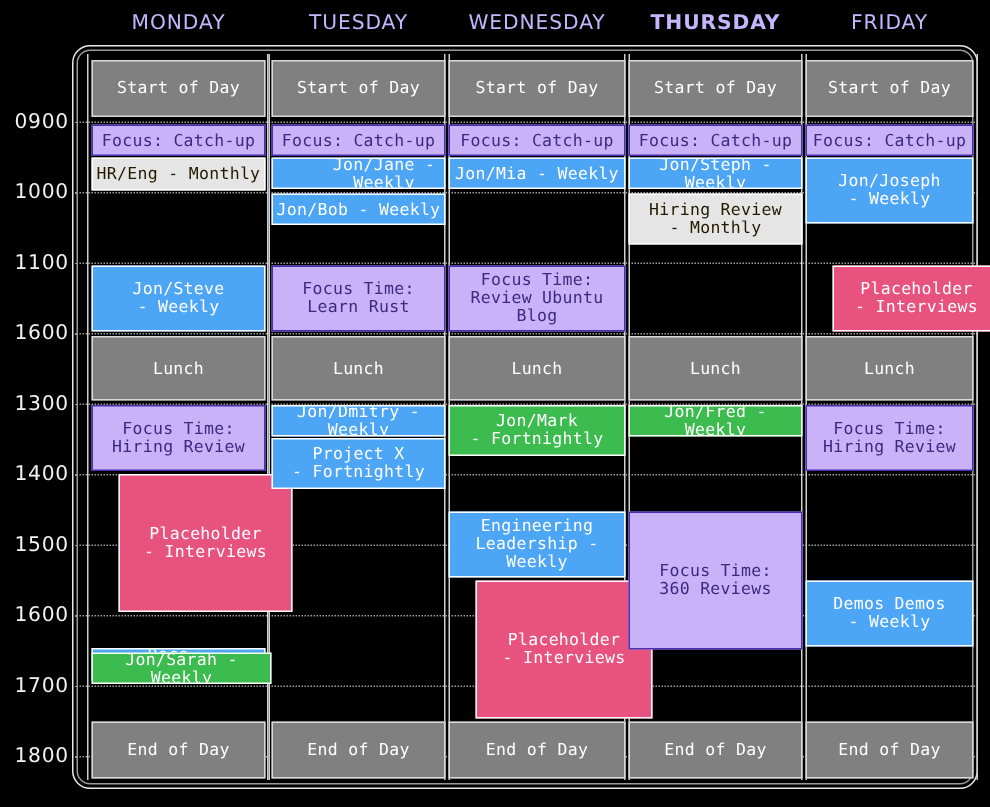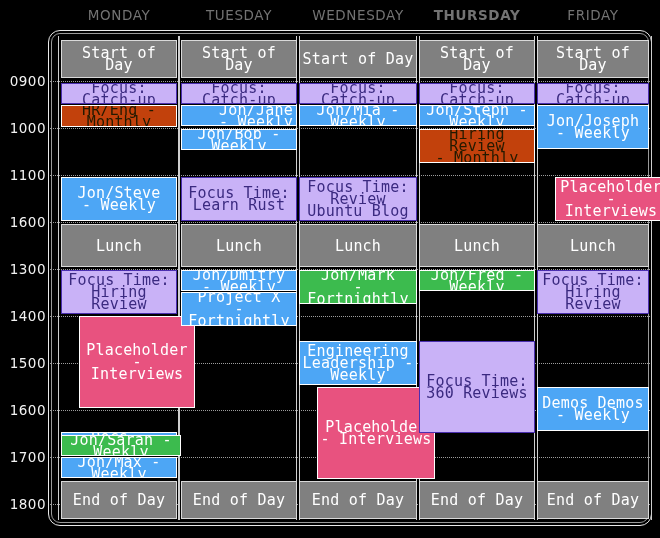--- a/index.html
+++ b/index.html
@@ -28,21 +28,21 @@
     top: 0;
     width: 660px;
     height: 28px;
   }
   .day-header {
     position: absolute;
     top: 5px;
     height: 20px;
     line-height: 20px;
     text-align: center;
-    color: #737373;
+    color: #c4b5fd;
     font-family: "DejaVu Sans", "Liberation Sans", sans-serif;
     font-size: 13.5px;
     letter-spacing: 0.6px;
     white-space: nowrap;
   }
 
   
   .time-axis {
     position: absolute;
     left: 0;
@@ -111,34 +111,34 @@
   .event {
     position: absolute;
     box-sizing: border-box;
     border: 1.5px solid #d8d8d8;
     display: flex;
     align-items: center;
     justify-content: center;
     text-align: center;
     overflow: hidden;
     font-family: "DejaVu Sans Mono", "Liberation Mono", monospace;
-    font-size: 15px;
+    font-size: 11px;
     line-height: 12px;
     letter-spacing: 0.2px;
     padding: 0 2px;
   }
   .event .ev-text {
     white-space: pre-line;
     width: 100%;
   }
 
   .ev-grey   { background: #808080; color: #ffffff; border-color: #d9d9d9; }
   .ev-purple { background: #c9b2f7; color: #3b2a80; border-color: #4b2fb0; }
   .ev-blue   { background: #4da6f5; color: #ffffff; border-color: #ffffff; }
-  .ev-yellow { background: #c2410c; color: #241a00; border-color: #ffffff; }
+  .ev-yellow { background: #e5e5e5; color: #241a00; border-color: #ffffff; }
   .ev-pink   { background: #e8527f; color: #ffffff; border-color: #ffffff; margin-left: 18px; }
   .ev-green  { background: #3cbb4e; color: #ffffff; border-color: #ffffff; }
 </style>
 </head>
 <body>
 
 <div id="calendar-root">
 
   <div class="day-headers">
       <div class="day-header" style="left: 58px; width: 122px;">MONDAY</div>
@@ -208,23 +208,20 @@
     <div class="event ev-pink" style="left: 61px; width: 116px; top: 316px; height: 92px;">
       <span class="ev-text">Placeholder
 - Interviews</span>
     </div>
     <div class="event ev-blue" style="left: 61px; width: 116px; top: 432px; height: 21px;">
       <span class="ev-text">Docs - Fortnigtly</span>
     </div>
     <div class="event ev-green" style="left: 61px; width: 120px; top: 435px; height: 21px;">
       <span class="ev-text">Jon/Sarah - Weekly</span>
     </div>
-    <div class="event ev-blue" style="left: 61px; width: 116px; top: 457px; height: 21px;">
-      <span class="ev-text">Jon/Max - Weekly</span>
-    </div>
     <div class="event ev-grey" style="left: 61px; width: 116px; top: 481px; height: 38px;">
       <span class="ev-text">End of Day</span>
     </div>
     <div class="event ev-grey" style="left: 181px; width: 116px; top: 40px; height: 38px;">
       <span class="ev-text">Start of Day</span>
     </div>
     <div class="event ev-purple" style="left: 181px; width: 116px; top: 83px; height: 21px;">
       <span class="ev-text">Focus: Catch-up</span>
     </div>
     <div class="event ev-blue" style="left: 181px; width: 116px; top: 105px; height: 21px; padding-left: 36px;">

